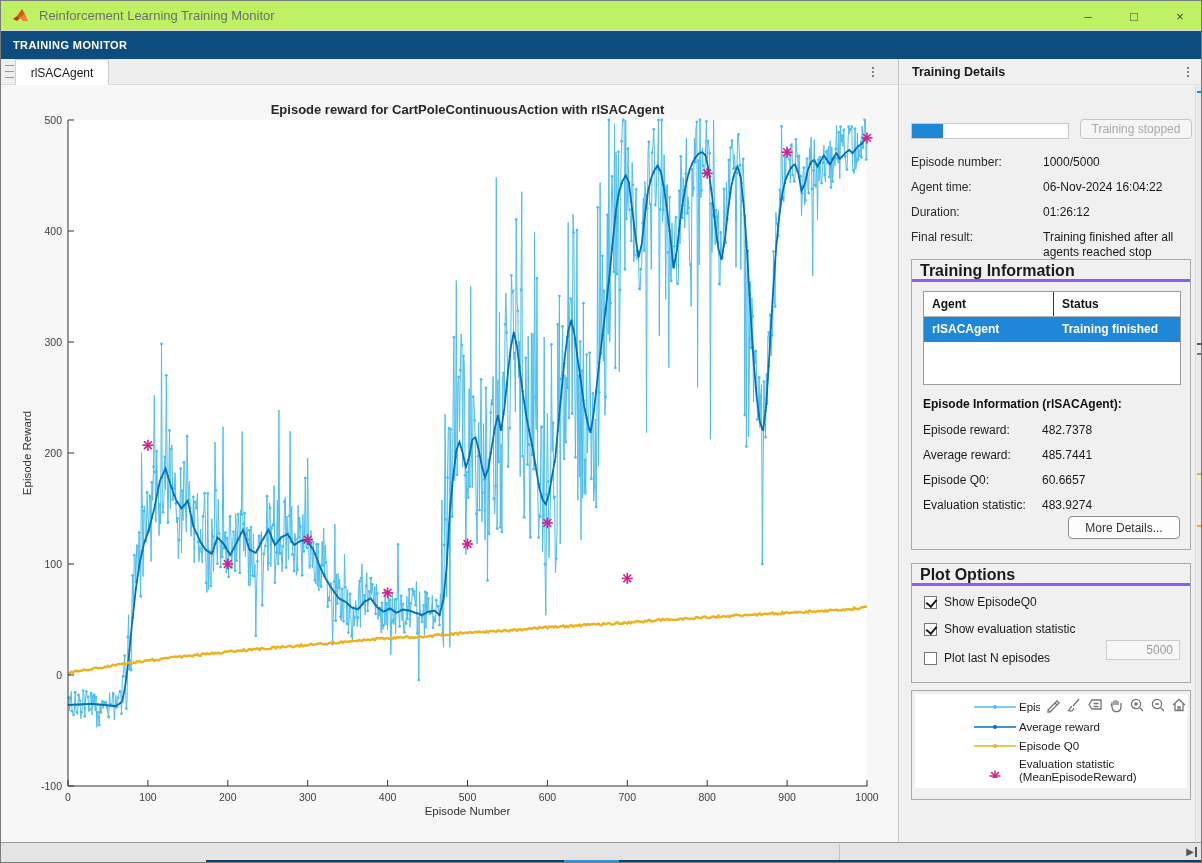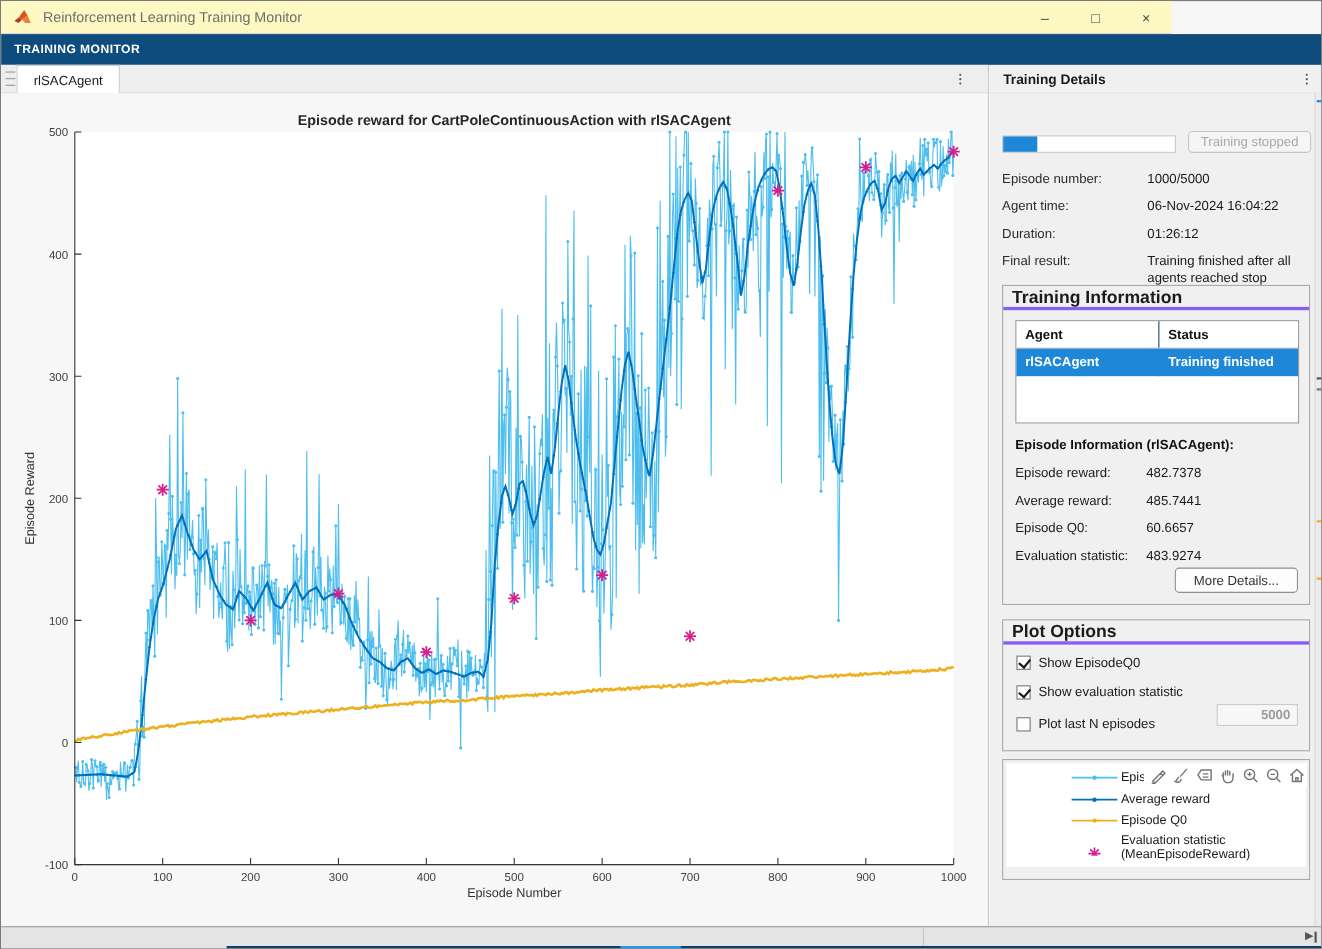--- a/index.html
+++ b/index.html
@@ -1,19 +1,19 @@
 <!DOCTYPE html>
 <html><head>
 <meta charset="utf-8">
 <style>
   html,body{margin:0;padding:0;background:#888;}
   *{box-sizing:border-box;font-family:"Liberation Sans","DejaVu Sans",sans-serif;}
   .window{position:relative;width:1202px;height:863px;background:#f6f6f6;overflow:hidden;border:1px solid #7a7a7a;}
   
-  .titlebar{position:absolute;left:0;top:0;width:1064px;height:30px;background:#fef9c3;border-bottom:1px solid #d7d7d7;display:flex;align-items:center;}
+  .titlebar{position:absolute;left:0;top:0;width:1202px;height:30px;background:#bef264;border-bottom:1px solid #d7d7d7;display:flex;align-items:center;}
   .titlebar .logo{width:18px;height:16px;margin:0 8px 0 12px;}
   .titlebar .title{font-size:13px;color:#6e6e6e;}
   .winbtns{position:absolute;right:0;top:0;height:30px;display:flex;}
   .winbtn{width:46px;height:30px;display:flex;align-items:center;justify-content:center;color:#444;font-size:13px;cursor:default;}
   
   .ribbon{position:absolute;left:0;top:30px;width:1202px;height:28px;background:#0d4c7d;display:flex;align-items:center;}
   .ribbon .rtab{color:#fff;font-size:11px;font-weight:bold;letter-spacing:.4px;padding:0 12px;}
   
   .figure-pane{position:absolute;left:0;top:58px;width:898px;height:783px;background:#f6f6f6;border-right:1px solid #c4c4c4;}
   .tabbar{position:absolute;left:0;top:0;width:100%;height:26px;background:#eeeeee;border-bottom:1px solid #dcdcdc;}
@@ -49,21 +49,21 @@
   .ti-head{font-weight:bold;border-bottom:1px solid #b5b5b5;color:#111;}
   .ti-sel{background:#1f87d8;color:#fff;font-weight:bold;}
   .ep-title{position:absolute;left:11px;top:137px;font-size:12px;font-weight:bold;color:#111;}
   .ep-row{position:absolute;left:11px;font-size:12px;color:#1a1a1a;width:260px;}
   .ep-row .vv{position:absolute;left:119px;}
   .btn-details{position:absolute;right:10px;top:256px;width:112px;height:23px;color:#333;background:#fdfdfd;border-color:#8f8f8f;}
   
   .opt-row{position:absolute;left:12px;display:flex;align-items:center;font-size:12px;color:#1a1a1a;gap:7px;}
   .cbx{width:13px;height:13px;background:#fff;border:1px solid #767676;position:relative;flex:none;}
   .cbx.checked:after{content:"";position:absolute;left:2.5px;top:0.5px;width:5px;height:8px;border:solid #1a1a1a;border-width:0 2px 2px 0;transform:rotate(40deg);}
-  .n-input{position:absolute;right:10px;top:76px;width:74px;height:20px;border:1px solid #cccccc;background:#f7f7f7;color:#9b9b9b;font-size:12px;text-align:right;padding:0 6px;font-weight:bold;}
+  .n-input{position:absolute;right:10px;top:76px;width:74px;height:20px;border:1px solid #cccccc;background:#f7f7f7;color:#9b9b9b;font-size:12px;text-align:right;padding:0 6px;}
   
   .legend-inner{position:absolute;left:3px;top:3px;right:3px;height:94px;background:#fff;}
   .lg-row{position:absolute;left:0;width:100%;display:flex;align-items:center;}
   .lg-swatch{position:absolute;left:59px;width:42px;height:14px;}
   .lg-label{position:absolute;left:104px;font-size:11.5px;color:#1a1a1a;line-height:12.5px;width:160px;}
   .ax-toolbar{position:absolute;left:128px;top:3px;height:22px;display:flex;align-items:center;gap:3px;background:#fff;padding-left:4px;}
   .ax-icon{width:18px;height:18px;display:flex;align-items:center;justify-content:center;cursor:pointer;}
   .ax-icon svg{stroke:#757575;fill:none;stroke-width:1.3;}
   
   .bottom-strip{position:absolute;left:0;top:841px;width:1202px;height:18px;background:#e4e4e4;border-top:1px solid #9b9b9b;}

